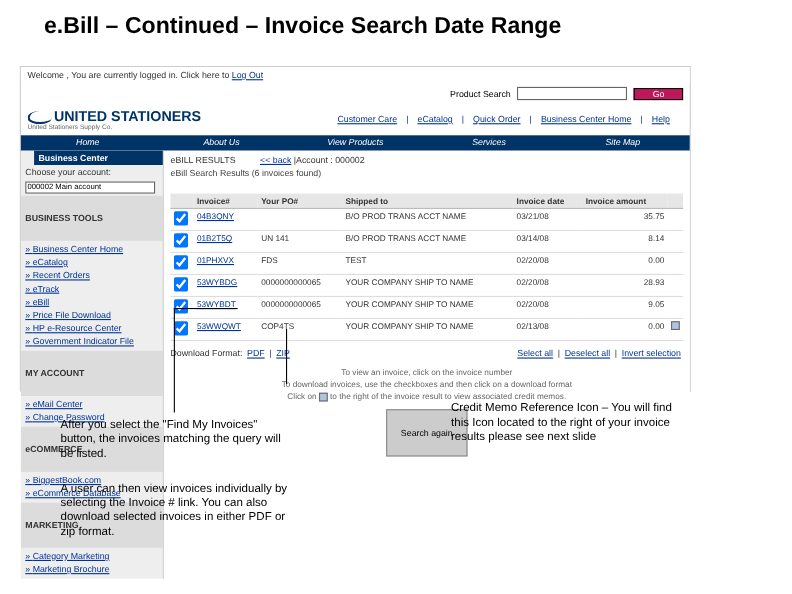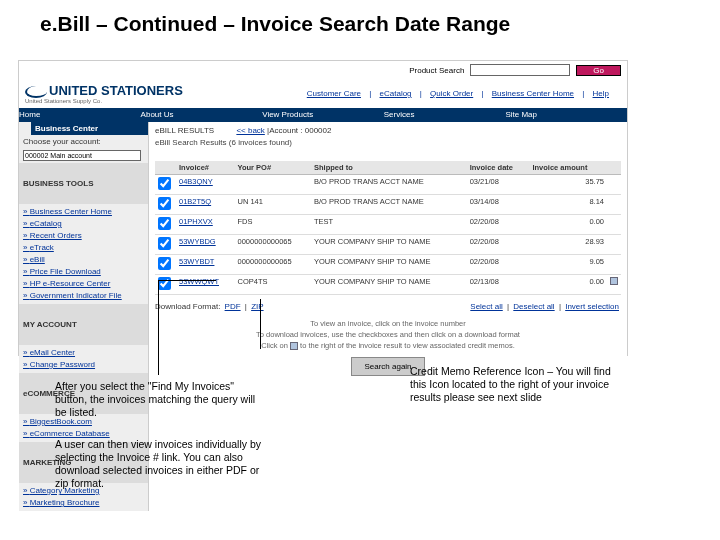--- a/index.html
+++ b/index.html
@@ -11,21 +11,21 @@
   .prod-search-row { padding: 3px 6px; display: flex; align-items: center; justify-content: flex-end; gap: 6px; font-size: 8px; }
   .prod-search-row input { width: 100px; height: 12px; font-size: 8px; border: 1px solid #666; }
   .go-btn { background: #be185d; color: #fff; border: 1px solid #000; font-size: 8px; padding: 0 16px; cursor: pointer; }
   .top-links { text-align: right; padding: 2px 6px; font-size: 8px; color: #003399; }
   .top-links a { color: #003399; text-decoration: underline; margin: 0 6px; }
   .logo-row { display: flex; align-items: center; padding: 4px 6px; }
   .logo { font-size: 13px; font-weight: bold; color: #003366; }
   .logo .swoosh { display: inline-block; width: 22px; height: 12px; border: 2px solid #003366; border-radius: 50%; border-top: none; border-right: none; margin-right: 2px; vertical-align: middle; }
   .logo-sub { font-size: 6px; color: #666; }
   .navbar { background: #003366; height: 14px; display: flex; color: #fff; font-size: 8px; }
-  .navbar span { flex: 1; text-align: left; line-height: 14px; }
+  .navbar span { flex: 1; text-align: center; line-height: 14px; font-style: italic; }
   .main { display: flex; }
   .sidebar { width: 130px; background: #eee; border-right: 1px solid #ccc; font-size: 8px; }
   .side-hdr { background: #003366; color: #fff; padding: 2px 4px; font-weight: bold; font-size: 8px; margin-left: 12px; }
   .side-sec { background: #dcdcdc; padding: 16px 4px; font-weight: bold; color: #333; }
   .side-label { padding: 2px 4px; color: #333; }
   .side-sel { margin: 2px 4px; width: 118px; font-size: 7px; border: 1px solid #666; background: #fff; padding: 1px; }
   .side-links { padding: 2px 4px; }
   .side-links a { display: block; color: #003399; text-decoration: underline; font-size: 8px; line-height: 12px; }
   .content { flex: 1; background: #fff; font-size: 8px; padding: 4px 6px; color: #333; }
   .crumb { color: #333; margin-bottom: 3px; }
@@ -34,31 +34,34 @@
   .tbl { width: 100%; border-collapse: collapse; font-size: 7.5px; margin-top: 14px; }
   .tbl th { background: #e6e6e6; text-align: left; padding: 2px 3px; border-bottom: 1px solid #bbb; color: #333; font-weight: bold; }
   .tbl td { padding: 2px 3px; border-bottom: 1px solid #ddd; vertical-align: top; }
   .tbl td.inv a { color: #003399; text-decoration: underline; }
   .tbl input[type=checkbox] { margin-right: 2px; }
   .memo-icon { display: inline-block; width: 8px; height: 8px; background: #b0c4de; border: 1px solid #667; }
   .dl-row { margin-top: 4px; padding: 3px 0; display: flex; justify-content: space-between; align-items: center; color: #333; }
   .dl-row a { color: #003399; text-decoration: underline; margin: 0 2px; }
   .hint { text-align: center; color: #666; font-size: 7.5px; margin-top: 4px; line-height: 11px; }
   .hint .memo-icon { vertical-align: middle; }
-  .search-again { display: block; margin: 6px auto 0; background: #ccc; border: 1px solid #888; font-size: 8px; padding: 4px 12px; cursor: pointer; }
+  .search-again { display: block; margin: 6px auto 0; background: #ccc; border: 1px solid #888; font-size: 8px; padding: 16px 12px; cursor: pointer; }
   .arrow-line { position: absolute; background: #000; }
   .caption { position: absolute; font-size: 10.5px; line-height: 13px; color: #000; }
   .amt { text-align: right; }
 </style>
 </head>
 <body>
 
 <h1 class="slide-title">e.Bill – Continued – Invoice Search Date Range</h1>
 
 <div class="screenshot">
+  <div class="welcome-bar">
+    <span>Welcome , You are currently logged in.  Click here to </span><a href="#">Log Out</a>
+  </div>
   <div class="prod-search-row">
     <span>Product Search</span>
     <input type="text" placeholder="" style="">
     <button class="go-btn">Go</button>
   </div>
   <div class="logo-row">
     <div>
       <div class="logo"><span class="swoosh"></span><span>UNITED STATIONERS</span></div>
       <div class="logo-sub">United Stationers Supply Co.</div>
     </div>

